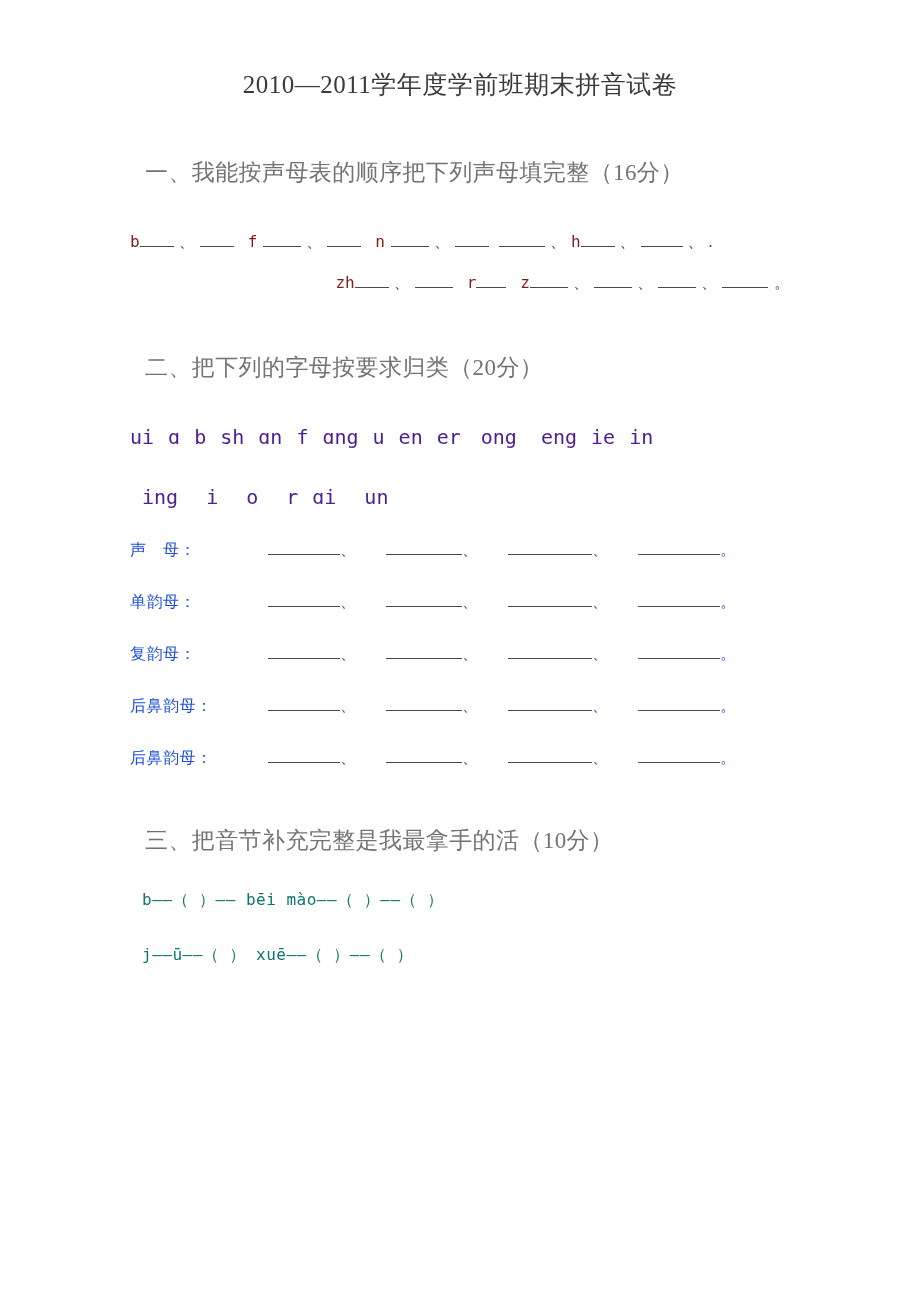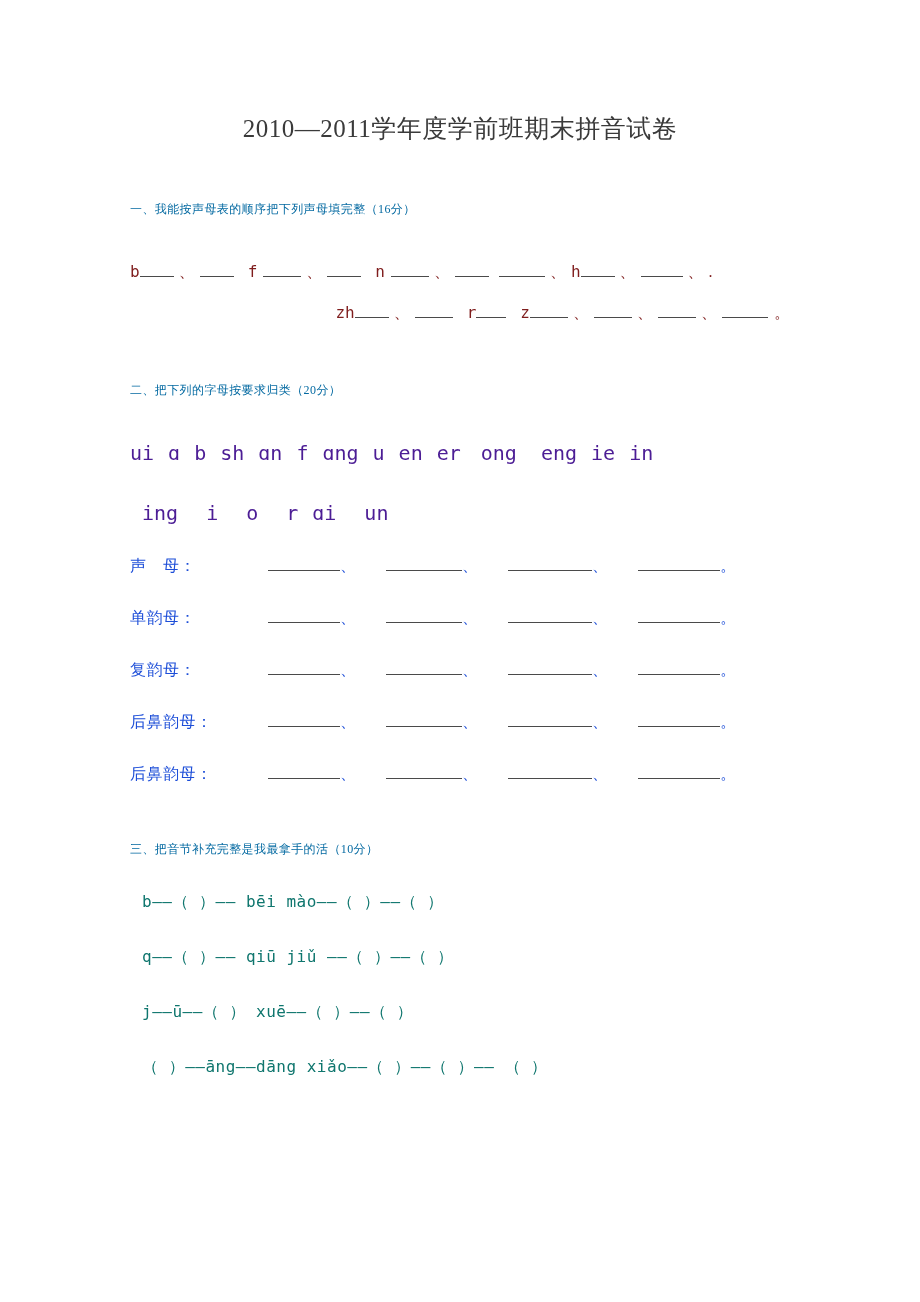--- a/index.html
+++ b/index.html
@@ -17,33 +17,34 @@
   .page {
     position: relative;
     width: 920px;
     height: 1302px;
     background: #ffffff;
     box-sizing: border-box;
     padding: 0 130px 0 130px;
   }
   .doc-title {
     margin: 0;
-    padding-top: 112px;
+    padding-top: 68px;
     text-align: center;
     font-size: 25px;
     font-weight: normal;
     letter-spacing: 0.5px;
     color: #3a3a3a;
     white-space: nowrap;
   }
   .section-heading {
-    font-size: 12px;
-    color: #0369a1;
+    font-size: 23px;
+    color: #737373;
     letter-spacing: 0.4px;
     white-space: nowrap;
+    margin-left: 15px;
   }
   .s1-heading { margin-top: 56px; }
   .s2-heading { margin-top: 58px; }
   .s3-heading { margin-top: 56px; }
 
   .pinyin-line {
     font-family: "DejaVu Sans Mono", "Liberation Mono", monospace;
     font-size: 20px;
     color: #4c1d95;
     white-space: nowrap;
@@ -236,17 +237,15 @@
         <span class="csep">、</span>
         <span class="cgap"></span>
         <span class="cb d"></span>
         <span class="cend">。</span>
     </span>
   </div>
 
   <div class="section-heading s3-heading">三、把音节补充完整是我最拿手的活（10分）</div>
 
   <div class="syl-row">b——（    ）—— bēi   mào——（    ）——（    ）</div>
-  <div class="syl-row">q——（    ）—— qiū   jiǔ ——（    ）——（    ）</div>
   <div class="syl-row">j——ū——（        ）     xuē——（      ）——（      ）</div>
-  <div class="syl-row">（   ）——āng——dāng   xiǎo——（   ）——（   ）—— （   ）</div>
 
 </div>
 
 </body></html>

